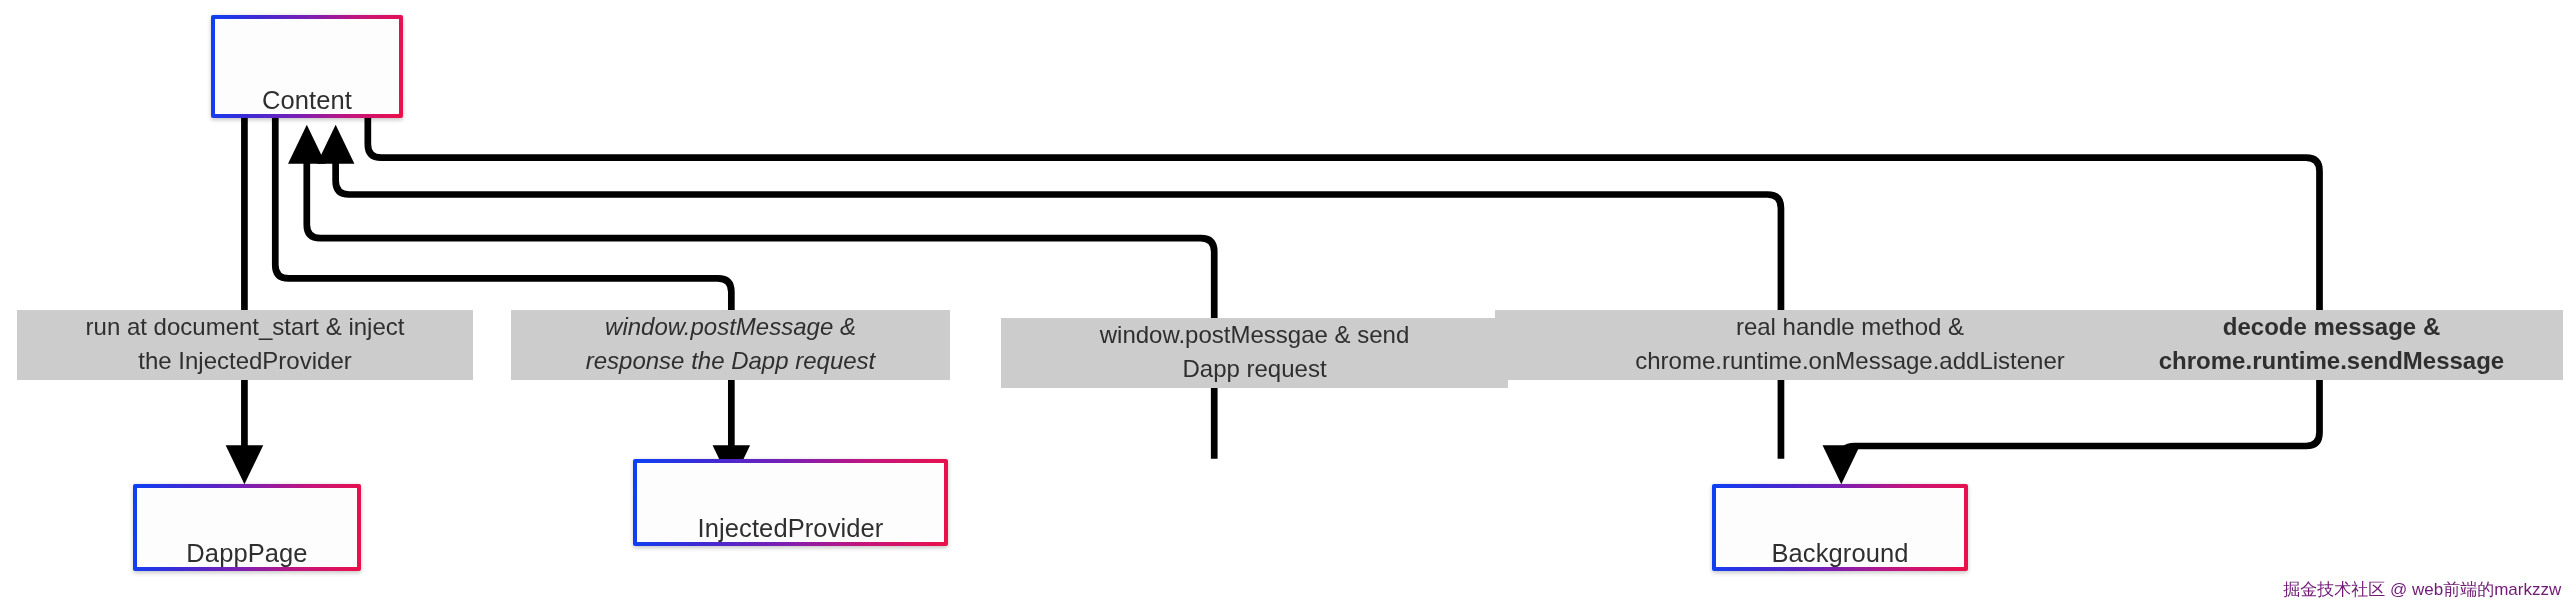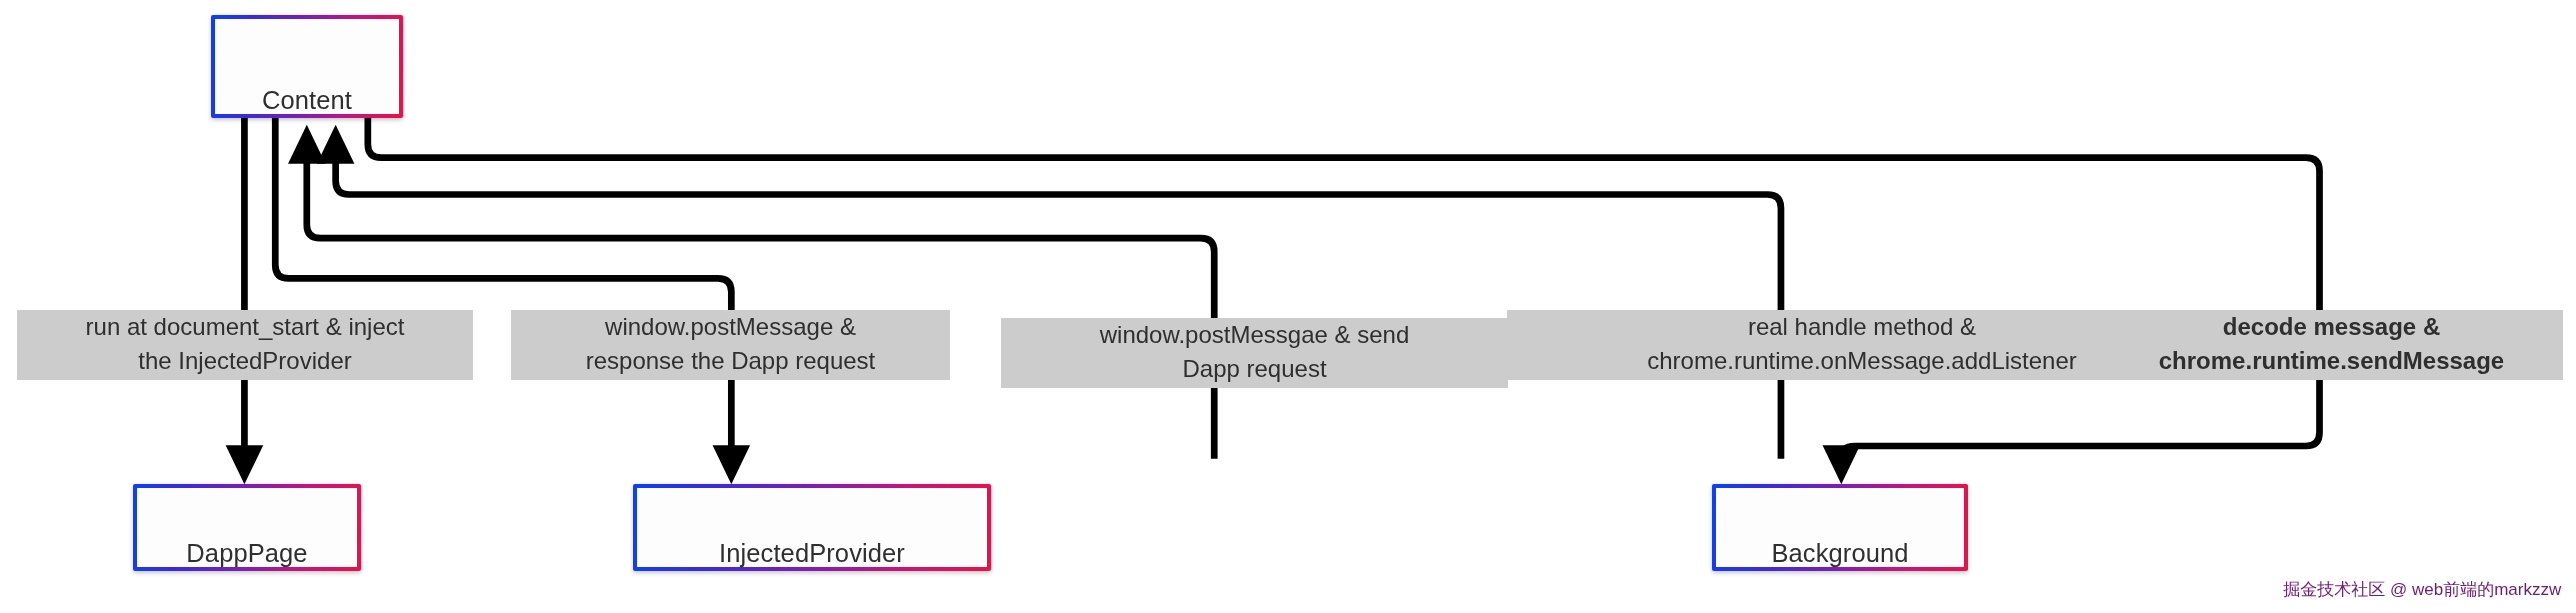--- a/index.html
+++ b/index.html
@@ -122,44 +122,44 @@
   </svg>
 
   <div class="node-box" style="left:211px; top:14.8px; width:192px; height:103px;">
     <span class="node-label">Content</span>
   </div>
 
   <div class="node-box" style="left:133px; top:484px; width:228px; height:87px;">
     <span class="node-label">DappPage</span>
   </div>
 
-  <div class="node-box" style="left:633px; top:484px; width:358px; height:87px;">
+  <div class="node-box" style="left:633px; top:459px; width:315px; height:87px;">
     <span class="node-label">InjectedProvider</span>
   </div>
 
   <div class="node-box" style="left:1692px; top:484px; width:256px; height:87px;margin-left:20px;">
     <span class="node-label">Background</span>
   </div>
 
   <div class="edge-label" style="left:17px; top:310px; width:456px; height:70px;">
     <div class="edge-label-line">run at document_start &amp; inject</div>
     <div class="edge-label-line">the InjectedProvider</div>
   </div>
 
-  <div class="edge-label" style="left:511px; top:310px; width:439px; height:70px;">
+  <div class="edge-label" style="left:511px; top:310px; width:439px; height:70px;font-style:italic;">
     <div class="edge-label-line">window.postMessage &amp;</div>
     <div class="edge-label-line">response the Dapp request</div>
   </div>
 
   <div class="edge-label" style="left:1001px; top:318px; width:507px; height:70px;">
     <div class="edge-label-line">window.postMessgae &amp; send</div>
     <div class="edge-label-line">Dapp request</div>
   </div>
 
-  <div class="edge-label" style="left:1495px; top:310px; width:710px; height:70px;margin-left:12px;">
+  <div class="edge-label" style="left:1495px; top:310px; width:710px; height:70px;">
     <div class="edge-label-line">real handle method &amp;</div>
     <div class="edge-label-line">chrome.runtime.onMessage.addListener</div>
   </div>
 
   <div class="edge-label" style="left:2100px; top:310px; width:463px; height:70px;font-weight:bold;">
     <div class="edge-label-line">decode message &amp;</div>
     <div class="edge-label-line">chrome.runtime.sendMessage</div>
   </div>
 
   <div class="watermark">掘金技术社区 @ web前端的markzzw</div>

